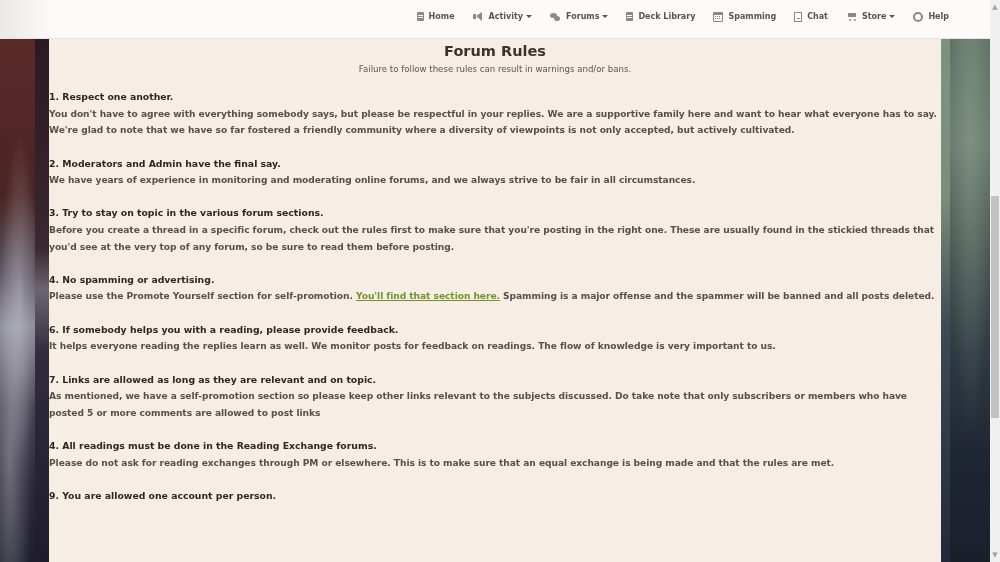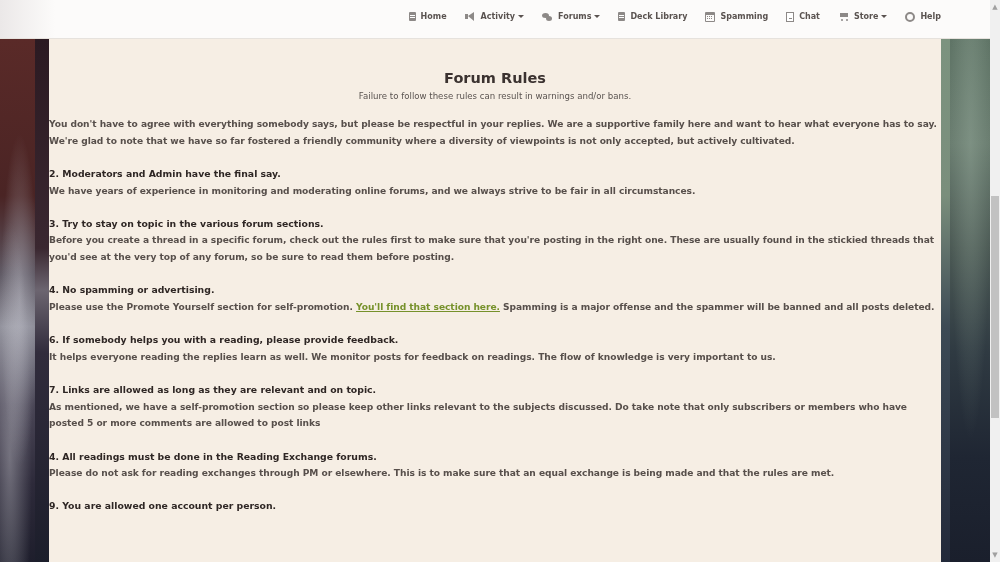--- a/index.html
+++ b/index.html
@@ -48,21 +48,21 @@
   .navbar {
     position: absolute; left: 0; top: 0; width: 990px; height: 39px;
     background: #fcfbfa;
     border-bottom: 1px solid #e6e2dd;
   }
   .navbar .fade {
     position: absolute; left: 0; top: 0; width: 55px; height: 38px;
     background: linear-gradient(90deg, #ebe8e8 0%, #fcfbfa 100%);
   }
   .nav-items {
-    position: absolute; right: 40px; top: 0; height: 33px;
+    position: absolute; right: 32px; top: 0; height: 33px;
     display: flex; align-items: center; gap: 0;
   }
   .nav-item {
     display: flex; align-items: center; height: 39px; padding: 0 9px;
     font-size: 8px; font-weight: bold; color: #5a5350; cursor: pointer;
     font-family: "DejaVu Sans", sans-serif;
   }
   .nav-item .ico {
     display: inline-block; width: 10px; height: 10px; margin-right: 5px;
     position: relative;
@@ -88,21 +88,21 @@
 
   .content {
     position: absolute; left: 49px; top: 39px; width: 892px; height: 523px;
     background: #f6eee4;
     color: #4d4744;
     font-family: "DejaVu Sans", sans-serif;
     overflow: hidden;
   }
   .page-title {
     text-align: center; font-size: 14.5px; font-weight: bold; color: #3b3230;
-    margin-top: 30px; line-height: 18px;
+    margin-top: 3px; line-height: 18px;
   }
   .page-subtitle {
     text-align: center; font-size: 8.6px; color: #5a5350;
     margin-top: 3px; line-height: 12px;
   }
   .rules { margin-top: 14px; padding: 0 0 0 0; }
   .rule { margin-bottom: 16.5px; }
   .rule-title {
     font-size: 9.3px; font-weight: bold; color: #2e2624; line-height: 16.5px;
   }
@@ -157,20 +157,21 @@
     </div>
   </div>
 </div>
 
 <div class="content">
   <h1 class="page-title">Forum Rules</h1>
   <p class="page-subtitle">Failure to follow these rules can result in warnings and/or bans.</p>
 
   <div class="rules">
     <div class="rule">
+      <div class="rule-title">1. Respect one another.</div>
       <div class="rule-body">You don't have to agree with everything somebody says, but please be respectful in your replies.  We are a supportive family here and want to hear what everyone has to say.  We're glad to note that we have so far fostered a friendly community where a diversity of viewpoints is not only accepted, but actively cultivated.</div>
     </div>
     <div class="rule">
       <div class="rule-title">2. Moderators and Admin have the final say.</div>
       <div class="rule-body">We have years of experience in monitoring and moderating online forums, and we always strive to be fair in all circumstances.</div>
     </div>
     <div class="rule">
       <div class="rule-title">3. Try to stay on topic in the various forum sections.</div>
       <div class="rule-body">Before you create a thread in a specific forum, check out the rules first to make sure that you're posting in the right one. These are usually found in the stickied threads that you'd see at the very top of any forum, so be sure to read them before posting.</div>
     </div>

